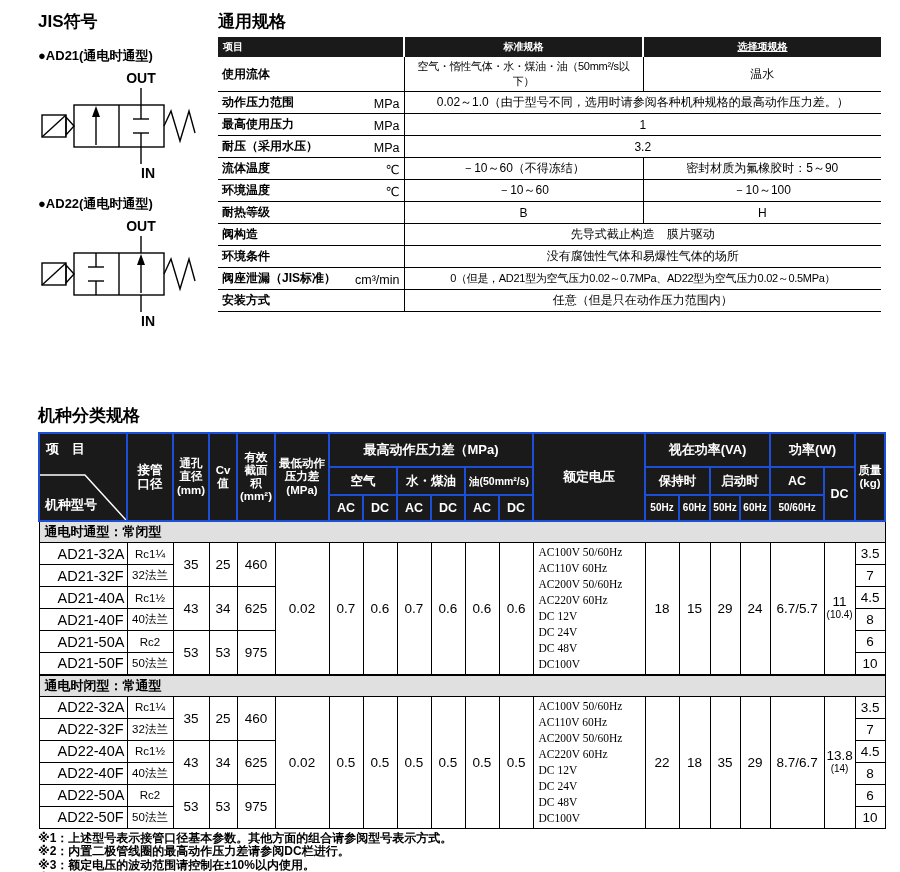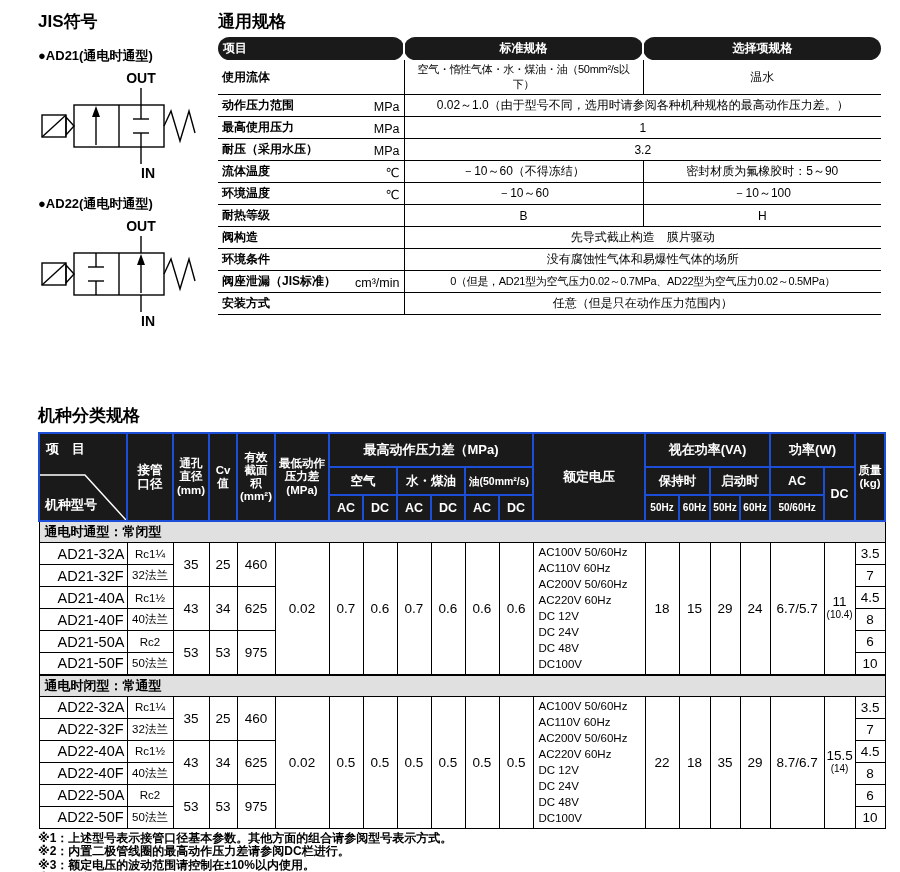--- a/index.html
+++ b/index.html
@@ -14,42 +14,42 @@
 .jis-label { font-size:13px; font-weight:bold; margin-top:14px; }
 .jis svg { display:block; margin-top:4px; }
 .jis svg line, .jis svg rect, .jis svg polyline { stroke:#000; stroke-width:1.4; fill:none; }
 .jis svg polygon.head { fill:#000; stroke:none; }
 .jis svg polygon.tri { fill:none; stroke:#000; stroke-width:1.4; }
 .jis svg text { font-size:14px; font-weight:bold; fill:#000; }
 
 
 .gen { position:absolute; left:218px; top:10px; width:663px; }
 .gen-t { border-collapse:collapse; table-layout:fixed; width:663px; margin-top:4px; }
-.gen-t th { background:#1a1a1a; color:#fff; font-size:12px; font-weight:bold; padding:3px 5px; border-right:2px solid #fff;border-radius:12px; }
-.gen-t th.last { border-right:none; }
+.gen-t th { background:#1a1a1a; color:#fff; font-size:10px; font-weight:bold; padding:3px 5px; border-right:2px solid #fff; }
+.gen-t th.last { border-right:none;text-decoration:underline; }
 .gen-t th.item-h { text-align:left; }
 .gen-t td { border-bottom:1px solid #000; font-size:12px; padding:2px 4px; text-align:center; vertical-align:middle; height:21px; }
 .gen-t td.item { text-align:left; border-right:1.5px solid #000; font-weight:bold;margin-left:12px; }
 .gen-t td.opt { border-left:1px solid #000;margin-left:20px; }
 .gen-t td.tight { font-size:11px; letter-spacing:-0.3px; }
 .itemrow { display:flex; justify-content:space-between; align-items:flex-end; }
 .itemrow .unit { font-weight:normal; font-size:12.5px; }
 
 
 .cls { position:absolute; left:38px; top:404px; width:848px; }
 .cls-t { border-collapse:collapse; table-layout:fixed; width:846px; margin-top:5px; border:1.5px solid #000; }
 .cls-t th { background:#1a1a1a; color:#fff; border:2px solid #1d4ed8; font-weight:bold; font-size:12.5px; padding:0 1px; white-space:pre-line; line-height:1.15; }
 .cls-t th.sm { font-size:10px; font-weight:bold; }
 .cls-t th.grp { font-size:13px; }
 .cls-t td { border:1px solid #000; text-align:center; vertical-align:middle; font-size:13.5px; padding:0 2px; }
 .cls-t tr.dr { height:22px; }
 .cls-t td.band { background:#e0e0e0; text-align:left; font-weight:bold; font-size:13px; padding:1px 5px; height:20px; border-top:2px solid #000; border-bottom:1.5px solid #000; }
 .cls-t td.model { text-align:left; padding-left:18px; font-size:14.5px; }
 .cls-t td.port { font-size:11.5px; }
-.cls-t td.volt { text-align:left; font-size:11.5px; line-height:16px; white-space:pre-line; padding-left:5px; font-weight:normal; }
+.cls-t td.volt { text-align:left; font-size:11.5px; line-height:16px; white-space:pre-line; padding-left:5px; font-weight:normal;font-family:Liberation Serif, serif; }
 .cls-t td.pwr-dc span { display:block; line-height:13px; }
 .cls-t td.pwr-dc .small { font-size:10px; }
 .diag-cell { position:relative; padding:0; height:88px; }
 .diag-cell .lbl-item { position:absolute; top:8px; left:6px; font-size:13px; }
 .diag-cell .lbl-model { position:absolute; bottom:7px; left:5px; font-size:13px; }
 .diag-cell svg { position:absolute; left:0; top:0; width:100%; height:100%; }
 
 .notes { margin-top:3px; }
 .notes div { font-size:12px; font-weight:bold; line-height:13.5px; }
 </style>
@@ -397,21 +397,21 @@
 DC 12V
 DC 24V
 DC 48V
 DC100V</td>
           <td rowspan="6">22</td>
           <td rowspan="6">18</td>
           <td rowspan="6">35</td>
           <td rowspan="6">29</td>
           <td rowspan="6">8.7/6.7</td>
           <td rowspan="6" class="pwr-dc">
-              <span>15.5</span>
+              <span>13.8</span>
               <span class="small">(14)</span>
             </td>
           <td>3.5</td>
         </tr>
         <tr class="dr">
           <td class="model">AD22-32F</td>
           <td class="port">32法兰</td>
           <td>7</td>
         </tr>
         <tr class="dr">

